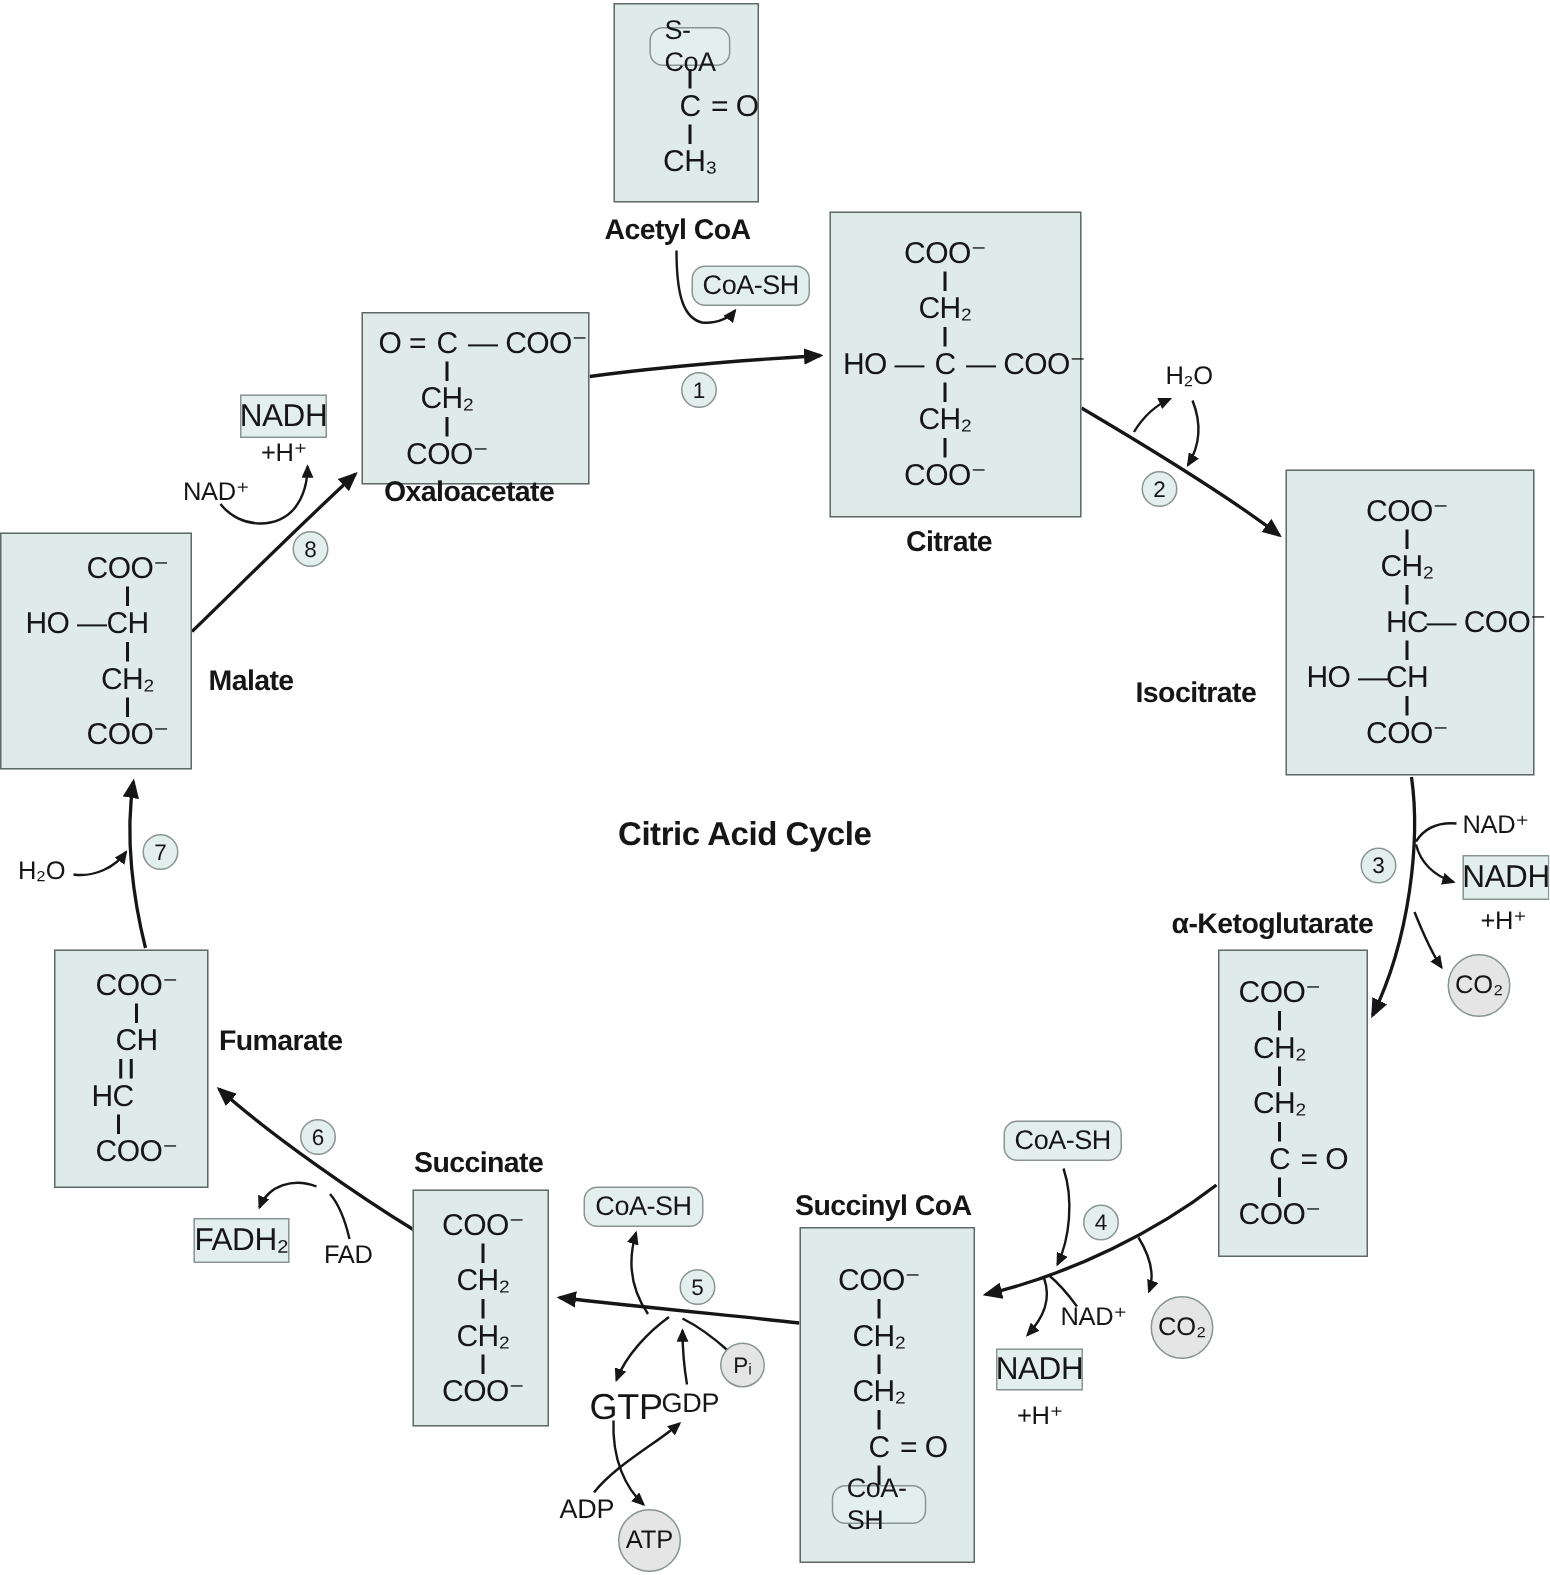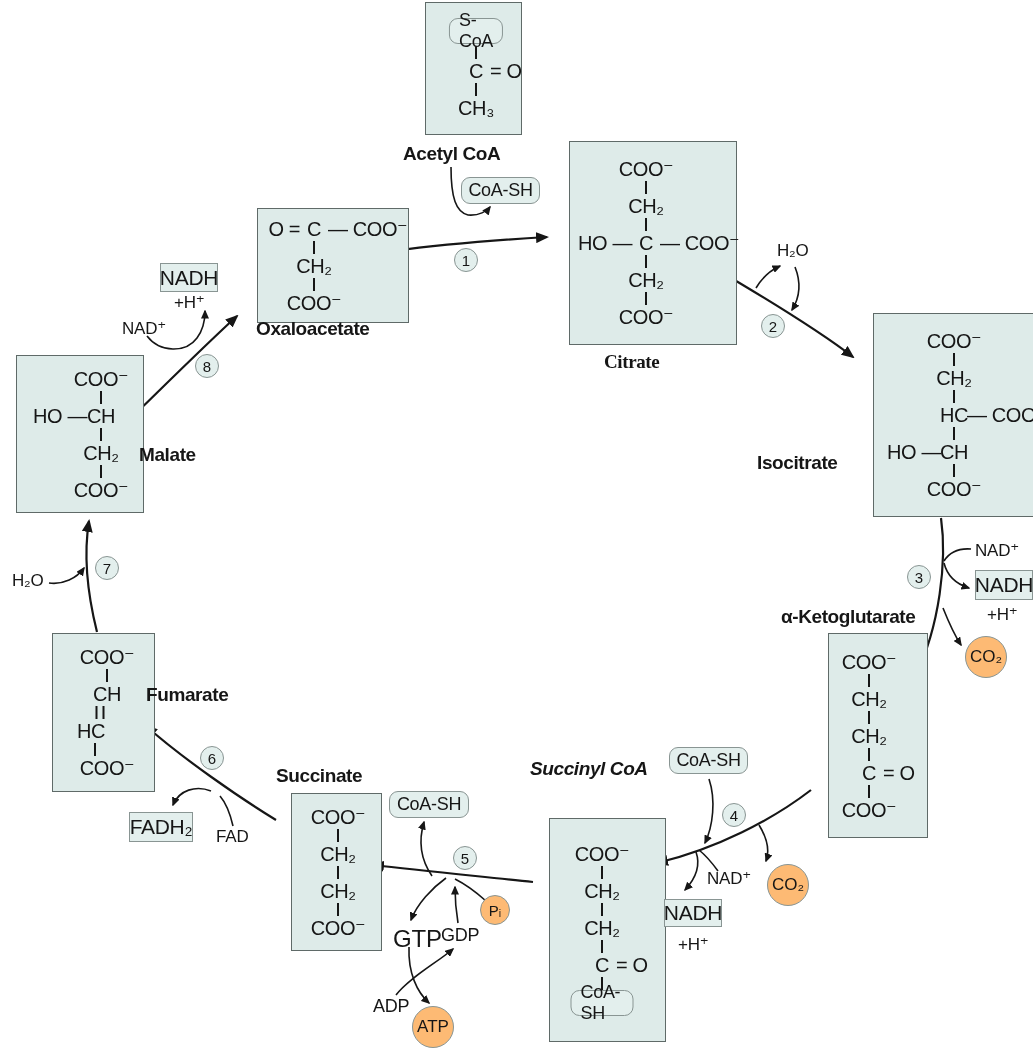--- a/index.html
+++ b/index.html
@@ -12,21 +12,21 @@
   html,body{margin:0;padding:0;background:#fff;}
   .canvas{
     position:relative;width:1033px;height:1050px;background:#fff;overflow:hidden;
     font-family:"Liberation Sans","DejaVu Sans",sans-serif;color:var(--ink);
   }
   .arrows{position:absolute;left:0;top:0;pointer-events:none;}
   
   .mol{
     position:absolute;box-sizing:border-box;
     background:var(--molecule-fill);border:1.5px solid var(--molecule-border);
-    display:flex;flex-direction:column;justify-content:center;margin-left:16px;
+    display:flex;flex-direction:column;justify-content:center;
     --axis:50px;--gap:14px;
   }
   .mrow{position:relative;height:24px;line-height:24px;font-size:20px;letter-spacing:-0.4px;white-space:nowrap;}
   .mrow .ctr{position:absolute;left:var(--axis);transform:translateX(-50%);}
   .mrow .arm-l{position:absolute;right:calc(100% - var(--axis) + var(--gap));}
   .mrow .arm-r{position:absolute;left:calc(var(--axis) + var(--gap));}
   .brow{position:relative;height:13px;}
   .brow .bond{position:absolute;left:var(--axis);transform:translateX(-50%);width:2px;height:13px;background:var(--ink);}
   .brow .bond2{position:absolute;left:var(--axis);transform:translateX(-50%);width:9px;height:13px;
     border-left:2px solid var(--ink);border-right:2px solid var(--ink);box-sizing:border-box;}
@@ -42,21 +42,21 @@
     position:absolute;box-sizing:border-box;background:var(--cofactor-fill);
     border:1.5px solid var(--cofactor-border);border-radius:9px;
     display:flex;align-items:center;justify-content:center;font-size:18px;letter-spacing:-0.3px;
   }
   .sqbox{
     position:absolute;box-sizing:border-box;background:var(--cofactor-fill);
     border:1.5px solid var(--cofactor-border);
     display:flex;align-items:center;justify-content:center;font-size:21px;letter-spacing:-0.3px;
   }
   .circle{
-    position:absolute;box-sizing:border-box;background:#fdba74;border:1.5px solid var(--cofactor-border);
+    position:absolute;box-sizing:border-box;background:#e5e5e5;border:1.5px solid var(--cofactor-border);
     border-radius:50%;display:flex;align-items:center;justify-content:center;font-size:17px;
   }
   .cof{position:absolute;font-size:17px;letter-spacing:-0.2px;white-space:nowrap;}
   .step{
     position:absolute;width:24px;height:24px;border-radius:50%;box-sizing:border-box;
     background:var(--cofactor-fill);border:1.4px solid var(--cofactor-border);
     display:flex;align-items:center;justify-content:center;font-size:15px;
   }
   .mlabel{position:absolute;font-weight:bold;font-size:19px;letter-spacing:-0.4px;white-space:nowrap;}
   .title{position:absolute;font-weight:bold;font-size:22px;letter-spacing:-0.3px;white-space:nowrap;}
@@ -102,20 +102,21 @@
       <path stroke-width="1.6" marker-end="url(#ahs)" d="M 458 923 C 456 911, 455 898, 455 887"></path>
       <path stroke-width="1.6" marker-end="url(#ahs)" d="M 396 995 C 410 977, 438 962, 453 949"></path>
       <path stroke-width="1.6" marker-end="url(#ahs)" d="M 409 947 C 408 973, 417 992, 429 1003"></path>
       <path stroke-width="1.6" d="M 233 826 C 230 813, 226 803, 220 796"></path>
       <path stroke-width="1.6" marker-end="url(#ahs)" d="M 211 791 C 196 785, 179 790, 173 805"></path>
       <path stroke-width="1.6" marker-end="url(#ahs)" d="M 49 583 C 63 585, 77 578, 84 568"></path>
       <path stroke-width="1.6" marker-end="url(#ahs)" d="M 147 336 C 160 353, 186 353, 197 338 C 203 330, 205 321, 205 311"></path>
     </g>
   </svg>
 
+  <div class="title" style="left:412px;top:543px;">Citric Acid Cycle</div>
 
   <div class="mol" style="left:409px;top:2px;width:97px;height:133px;--axis:50px;">
     <div class="chiprow">
       <span class="chipc">S-CoA</span>
     </div>
     <div class="brow">
         <span class="bond"></span>
       </div>
     <div class="mrow">
       <span class="ctr">C</span>
@@ -175,21 +176,21 @@
     <div class="mrow">
       <span class="ctr">CH₂</span>
     </div>
     <div class="brow">
         <span class="bond"></span>
       </div>
     <div class="mrow">
       <span class="ctr">COO⁻</span>
     </div>
   </div>
-  <div class="mlabel" style="left:604px;top:351px;font-family:Liberation Serif, serif;">Citrate</div>
+  <div class="mlabel" style="left:604px;top:351px;">Citrate</div>
 
   <div class="mol" style="left:857px;top:313px;width:166px;height:204px;--axis:80px;--gap:13px;">
     <div class="mrow">
       <span class="ctr">COO⁻</span>
     </div>
     <div class="brow">
         <span class="bond"></span>
       </div>
     <div class="mrow">
       <span class="ctr">CH₂</span>
@@ -272,21 +273,21 @@
       <span class="ctr">C</span>
       <span class="arm-r">= O</span>
     </div>
     <div class="brow">
         <span class="bond"></span>
       </div>
     <div class="chiprow">
       <span class="chipc">CoA-SH</span>
     </div>
   </div>
-  <div class="mlabel" style="left:530px;top:758px;font-style:italic;">Succinyl CoA</div>
+  <div class="mlabel" style="left:530px;top:794px;">Succinyl CoA</div>
 
   <div class="mol" style="left:275px;top:793px;width:91px;height:158px;--axis:46px;">
     <div class="mrow">
       <span class="ctr">COO⁻</span>
     </div>
     <div class="brow">
         <span class="bond"></span>
       </div>
     <div class="mrow">
       <span class="ctr">CH₂</span>

